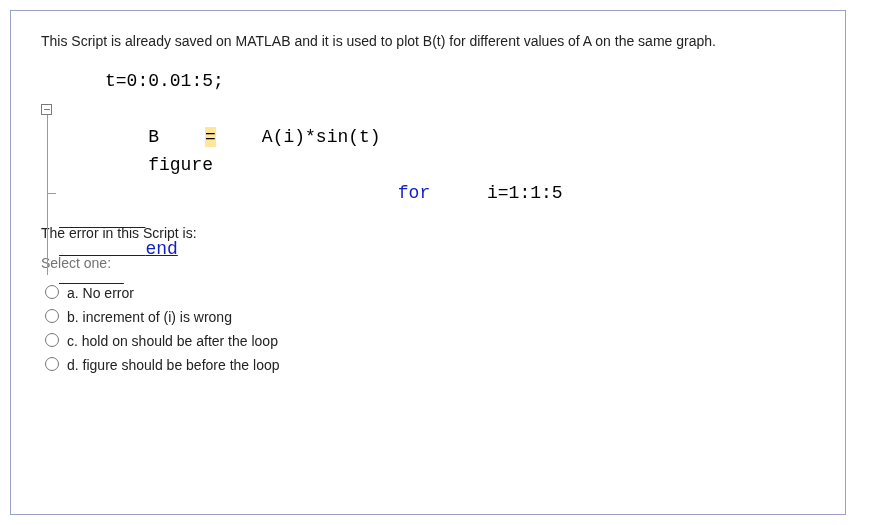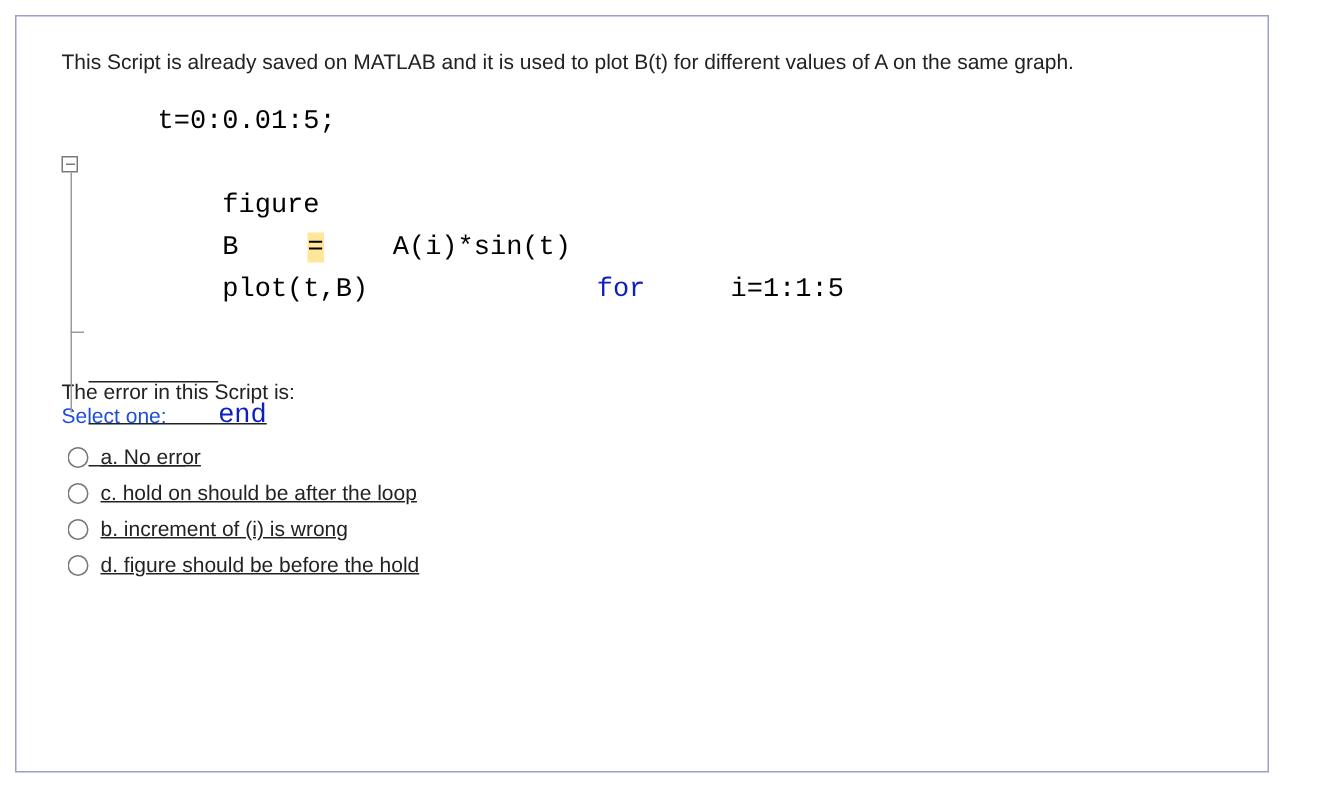--- a/index.html
+++ b/index.html
@@ -83,37 +83,37 @@
     width: 9px;
     height: 1px;
     background: #9a9a9a;
   }
   .hl {
     background: rgba(255,210,70,0.55);
   }
   .prompt {
     font-size: 14px;
     color: #222;
+    margin-bottom: 14px;
     margin-top: 2px;
   }
   .select-one {
     font-size: 14px;
-    color: #1d4ed8;
-    margin-bottom: 3px;
+    color: #737373;
+    margin-bottom: 14px;
   }
   .options {
     font-size: 14px;
   }
   .opt {
     display: flex;
-    align-items: flex-end;
+    align-items: flex-start;
     gap: 8px;
     height: 24px;
     margin-left: 4px;
-    text-decoration: underline;
   }
   .opt input[type="radio"] {
     width: 14px;
     height: 14px;
     margin: 0;
     accent-color: #555;
   }
   .opt label {
     cursor: pointer;
   }
@@ -128,47 +128,46 @@
 
     <div class="code-area">
       <div class="code-line indent1"><span class="tok-plain">t=0:0.01:5;</span></div>
 
       <div class="code-line indent1" style="position:relative;text-align:center;">
         <span class="gutter-box"></span>
         <span class="gutter-line"></span>
         <span class="tok-kw">for</span><span class="tok-plain"> i=1:1:5</span>
       </div>
 
+      <div class="code-line"><span class="tok-plain">    B</span><span class="tok-plain hl">=</span><span class="tok-plain">A(i)*sin(t)</span></div>
       <div class="code-line"><span class="tok-plain">    figure</span></div>
-      <div class="code-line"><span class="tok-plain">    B</span><span class="tok-plain hl">=</span><span class="tok-plain">A(i)*sin(t)</span></div>
-      <div class="code-line"><span class="tok-plain">    plot(t,B)</span></div>
 
       <div class="code-line" style="position:relative;text-decoration:underline;">
         <span class="gutter-line-bottom" style="top:14px;"></span>
         <span class="tok-kw">end</span>
       </div>
     </div>
 
     <div class="prompt">The error in this Script is:</div>
 
     <div class="select-one">Select one:</div>
 
     <div class="options">
       <div class="opt">
         <input type="radio" name="ans" style="">
         <label>a. No error</label>
       </div>
       <div class="opt">
         <input type="radio" name="ans" style="">
+        <label>b. increment of (i) is wrong</label>
+      </div>
+      <div class="opt">
+        <input type="radio" name="ans" style="">
         <label>c. hold on should be after the loop</label>
       </div>
       <div class="opt">
         <input type="radio" name="ans" style="">
-        <label>b. increment of (i) is wrong</label>
-      </div>
-      <div class="opt">
-        <input type="radio" name="ans" style="">
-        <label>d. figure should be before the hold</label>
+        <label>d. figure should be before the loop</label>
       </div>
     </div>
 
   </div>
 </div>
 
 </body></html>

